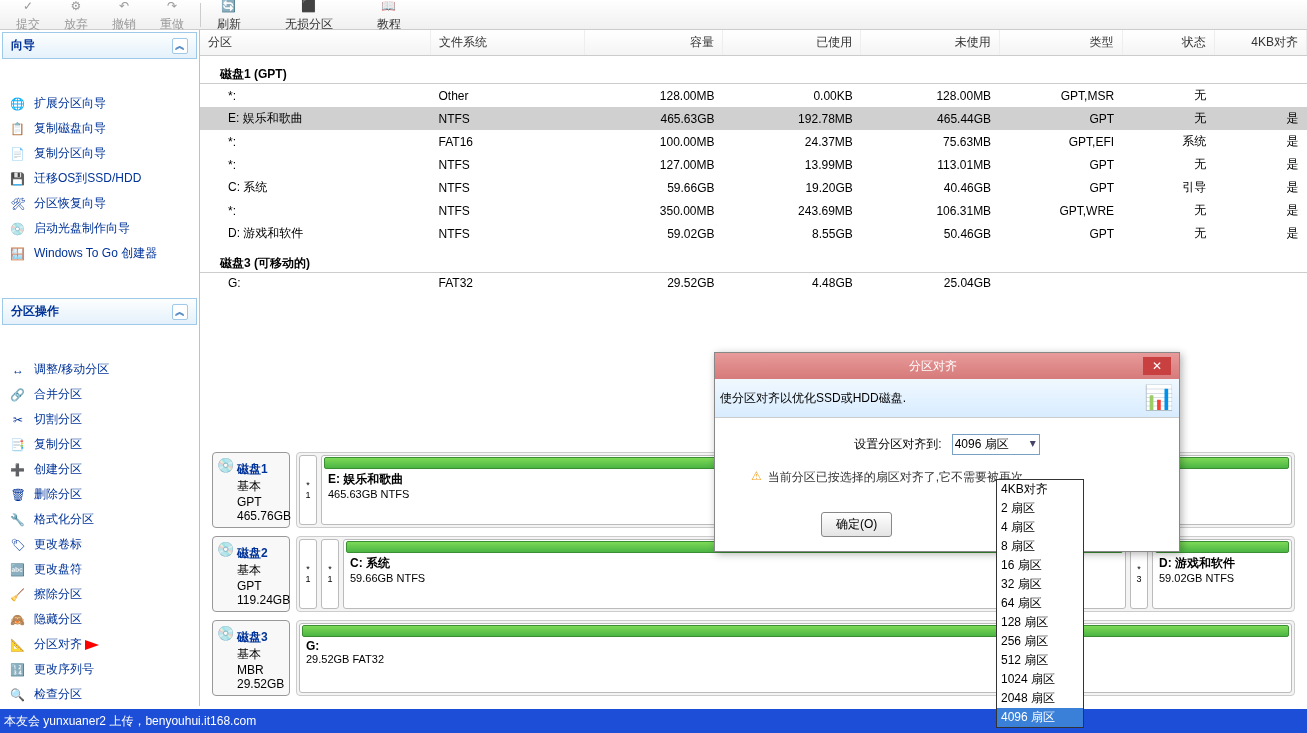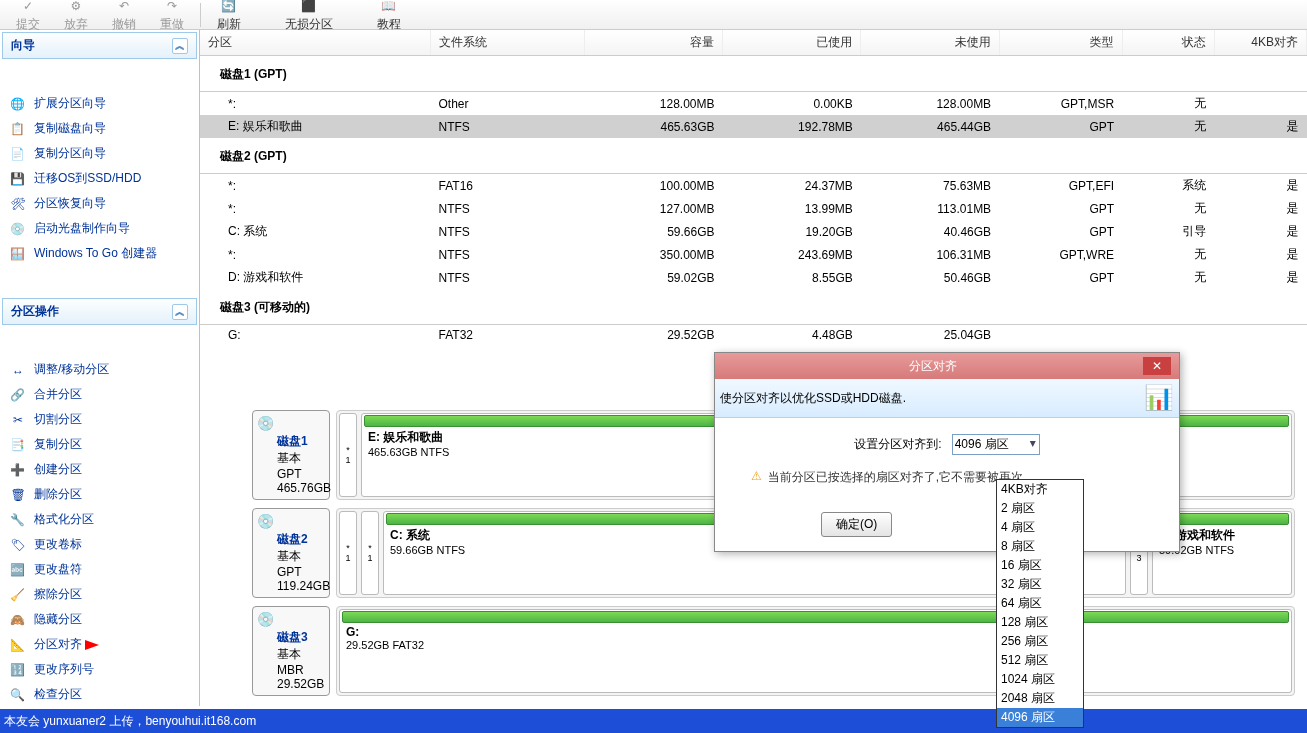--- a/index.html
+++ b/index.html
@@ -22,26 +22,26 @@
 .nav-item.arrow::after { content: ''; position: absolute; right: 100px; top: 50%; width: 0; height: 0; border-left: 14px solid red; border-top: 5px solid transparent; border-bottom: 5px solid transparent; transform: translateY(-50%); }
 
 .content { flex: 1; display: flex; flex-direction: column; overflow: hidden; }
 .table-wrap { flex: 1; overflow: auto; }
 table { width: 100%; border-collapse: collapse; }
 th { text-align: right; padding: 4px 8px; border-bottom: 1px solid #ccc; border-right: 1px solid #eee; font-weight: normal; color: #333; background: linear-gradient(#fff, #f4f4f4); }
 th:first-child, th:nth-child(2) { text-align: left; }
 td { padding: 3px 8px; text-align: right; }
 td:first-child, td:nth-child(2) { text-align: left; }
 td:first-child { padding-left: 28px; }
-tr.disk-head td { font-weight: bold; padding-left: 20px; border-bottom: 1px solid #ccc; padding-top: 10px; padding-bottom: 8px; }
+tr.disk-head td { font-weight: bold; padding-left: 20px; border-bottom: 1px solid #ccc; padding-top: 10px; padding-bottom: 0; }
 tr.sel td { background: #d0d0d0; }
 
 .disk-visual { padding: 6px 12px 2px; }
 .disk-row { display: flex; gap: 6px; margin-bottom: 8px; align-items: stretch; }
-.disk-label { width: 78px; border: 1px solid #999; border-radius: 4px; padding: 22px 4px 4px 24px; background: #f8f8f8; position: relative; margin-left: 40px; }
+.disk-label { width: 78px; border: 1px solid #999; border-radius: 4px; padding: 8px 4px 4px 24px; background: #f8f8f8; position: relative; }
 .disk-label::before { content: '💿'; position: absolute; left: 4px; top: 4px; font-size: 14px; }
 .disk-label b { color: #003399; }
 .disk-parts { flex: 1; display: flex; gap: 4px; border: 1px solid #ccc; border-radius: 4px; padding: 2px; background: #f4f4f4; }
 .part-slot { border: 1px solid #bbb; border-radius: 3px; padding: 1px 2px 2px; background: #fff; display: flex; flex-direction: column; }
 .part-slot.sm { width: 18px; align-items: center; justify-content: center; font-size: 10px; }
 .part-slot .bar { height: 12px; background: linear-gradient(#7ed957, #4bb543); border: 1px solid #3a8f33; border-radius: 2px; margin-bottom: 2px; }
 .part-slot .txt { font-size: 11px; padding: 0 4px; white-space: nowrap; }
 .part-slot .txt b { color: #000; }
 
 .dialog { position: absolute; left: 714px; top: 352px; width: 466px; background: #fff; border: 1px solid #888; box-shadow: 2px 2px 8px rgba(0,0,0,0.3); }
@@ -234,23 +234,20 @@
             </tr>
             <tr class="sel">
               <td>E: 娱乐和歌曲</td>
               <td>NTFS</td>
               <td>465.63GB</td>
               <td>192.78MB</td>
               <td>465.44GB</td>
               <td>GPT</td>
               <td>无</td>
               <td>是</td>
-            </tr>
-            <tr class="disk-head">
-              <td colspan="8">磁盘2 (GPT)</td>
             </tr>
             <tr>
               <td>*:</td>
               <td>FAT16</td>
               <td>100.00MB</td>
               <td>24.37MB</td>
               <td>75.63MB</td>
               <td>GPT,EFI</td>
               <td>系统</td>
               <td>是</td>

